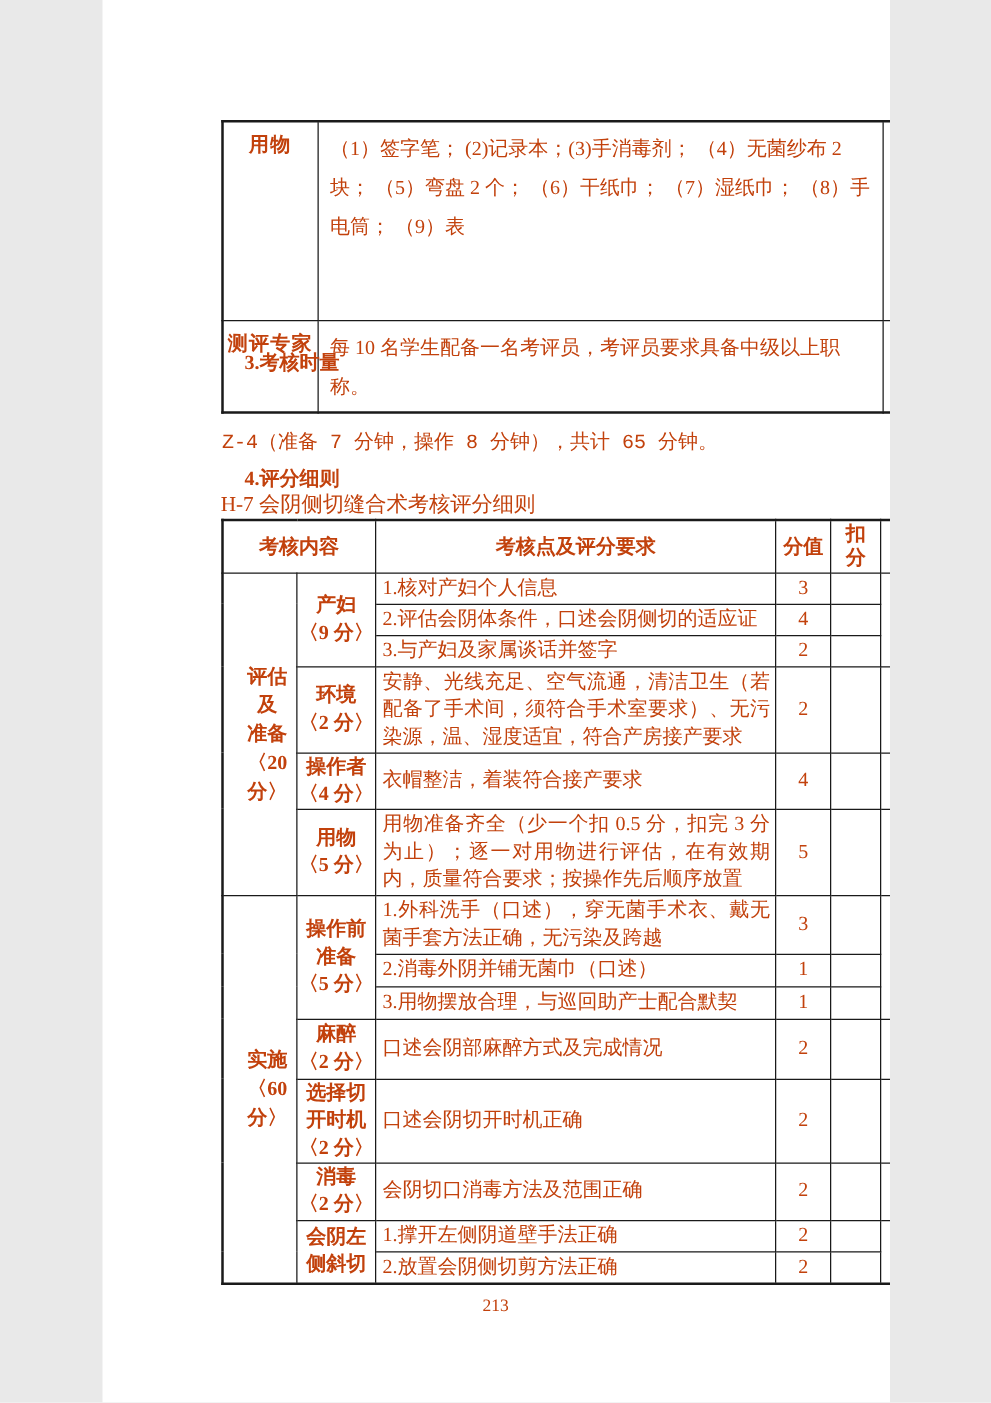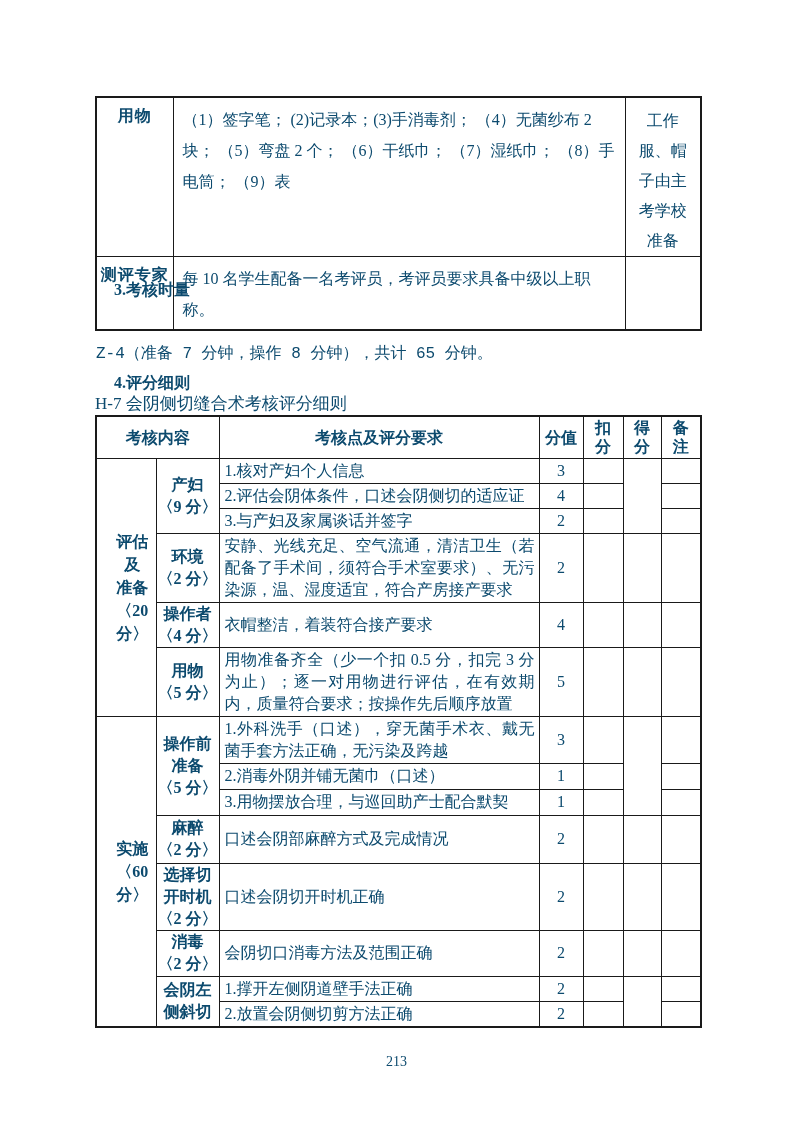--- a/index.html
+++ b/index.html
@@ -1,21 +1,21 @@
 <!DOCTYPE html>
 <html><head>
 <meta charset="utf-8">
 <style>
   * { margin:0; padding:0; box-sizing:border-box; }
   html,body { background:#e9e9e9; }
   .page {
     position:relative;
-    width:793px; height:1122px;
+    width:630px; height:1122px;
     background:#ffffff;
-    color:#0c4a6e;
+    color:#c2410c;
     font-family:"Liberation Serif","DejaVu Serif",serif;
     font-size:16px;
     overflow:hidden;
     margin:0 auto;
   }
   table.tbl {
     border-collapse:collapse;
     table-layout:fixed;
     position:absolute;
   }
@@ -73,21 +73,21 @@
     text-align:left; padding:1px 4px 1px 5px;
     line-height:22px; text-align:justify;
   }
   .scoring .score { text-align:center; }
   .rh42{height:42px;} .rh24{height:24px;} .rh68{height:68px;}
   .rh45{height:45px;} .rh44{height:44px;} .rh26{height:26px;margin-top:28px;}
   .rh48{height:48px;} .rh62{height:62px;} .rh46{height:46px;}
 
   .page-number {
     position:absolute; left:0; top:1038px; width:100%;
-    text-align:center; font-size:14px;margin-top:16px;
+    text-align:center; font-size:14px;
   }
 </style>
 </head>
 <body>
 
 <div class="page">
 
   <table class="tbl supplies">
     <colgroup>
         <col style="width:77px">

